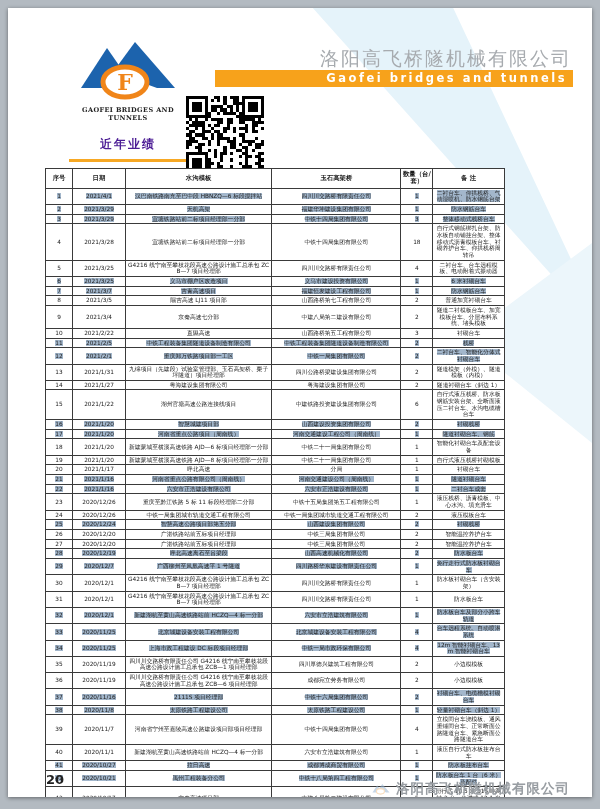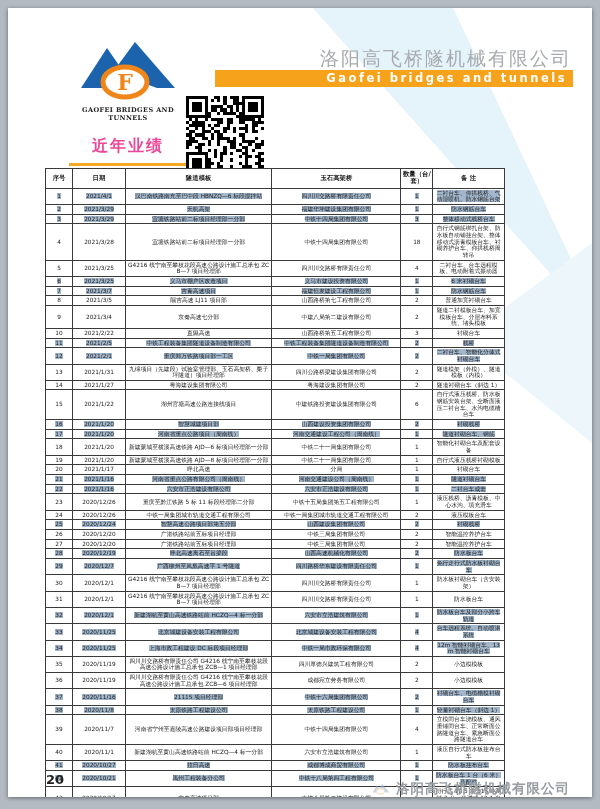--- a/index.html
+++ b/index.html
@@ -4,21 +4,21 @@
 <style>
   html,body{margin:0;padding:0;}
   body{width:600px;height:809px;background:#b3bac1;font-family:"DejaVu Sans","Liberation Sans",sans-serif;position:relative;overflow:hidden;}
   .page{position:absolute;left:8px;top:8px;width:584px;height:789px;background:#ffffff;box-shadow:0 1px 4px rgba(0,0,0,.45);overflow:hidden;}
   
   .tri1{position:absolute;left:240px;top:0;width:360px;height:330px;background:#e5f3fa;clip-path:polygon(18% 0,57% 0,100% 100%);z-index:0;}
   .tri2{position:absolute;left:455px;top:235px;width:129px;height:200px;background:#ecf6fb;clip-path:polygon(100% 0,0 48%,100% 100%);z-index:0;}
   .header{position:absolute;left:0;top:0;width:584px;height:160px;z-index:2;}
   .logo-wrap{position:absolute;left:55px;top:30px;width:130px;text-align:center;}
   .logo-caption{font-size:6.5px;font-weight:bold;color:#222;letter-spacing:.4px;margin-top:2px;font-family:"DejaVu Serif","Liberation Serif",serif;}
-  .section-title{margin-top:14px;font-size:16px;font-weight:bold;color:#ec4899;letter-spacing:2px;}
+  .section-title{margin-top:14px;font-size:12px;font-weight:bold;color:#4c1d95;letter-spacing:2px;}
   .title-underline{margin:6px auto 0;width:118px;height:3px;background:#f7a823;}
   .qr{position:absolute;left:178px;top:88px;width:78px;height:78px;background:#fff;display:grid;grid-template-columns:repeat(25,1fr);grid-template-rows:repeat(25,1fr);}
   .qr .qm{background:#000;}
   .qr .qw{background:#fff;}
   .company-cn{position:absolute;right:20px;top:38px;font-size:19px;color:#a7abaf;letter-spacing:2px;text-align:right;}
   .banner{position:absolute;left:207px;top:62px;width:358px;height:17px;background:#f7a21b;color:#fff;font-weight:bold;font-size:11.5px;letter-spacing:2.5px;text-align:right;line-height:17px;padding-right:6px;box-sizing:border-box;}
   
   table.perf{position:absolute;left:37px;top:160px;width:460px;border-collapse:collapse;z-index:2;background:#fff;}
   table.perf th,table.perf td{border:1px solid #3a3a3a;font-size:5.8px;line-height:1.15;text-align:center;vertical-align:middle;padding:1px 2px;color:#1a1a1a;word-break:break-all;}
   table.perf th{font-size:6.4px;font-weight:bold;padding:2px 1px;}
@@ -685,21 +685,21 @@
         <col class="c-date">
         <col class="c-proj">
         <col class="c-unit">
         <col class="c-qty">
         <col class="c-rem">
     </colgroup>
     <thead>
         <tr id="thead-row">
           <th>序号</th>
           <th>日期</th>
-          <th>隧道模板</th>
+          <th>水沟模板</th>
           <th>玉石高架桥</th>
           <th>数量（台/套）</th>
           <th>备  注</th>
         </tr>
       </thead>
     <tbody id="tbody">
         <tr class="hl">
           <td><span class="ct">1</span></td>
           <td><span class="ct">2021/4/1</span></td>
           <td><span class="ct">汉巴南铁路南充至巴中段 HBNZQ—6 标段搅拌站</span></td>

